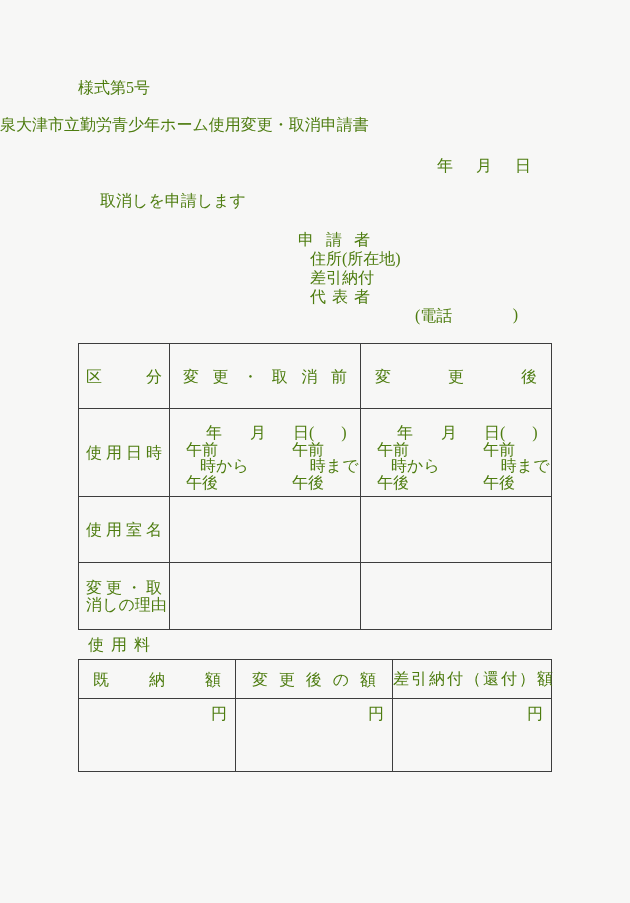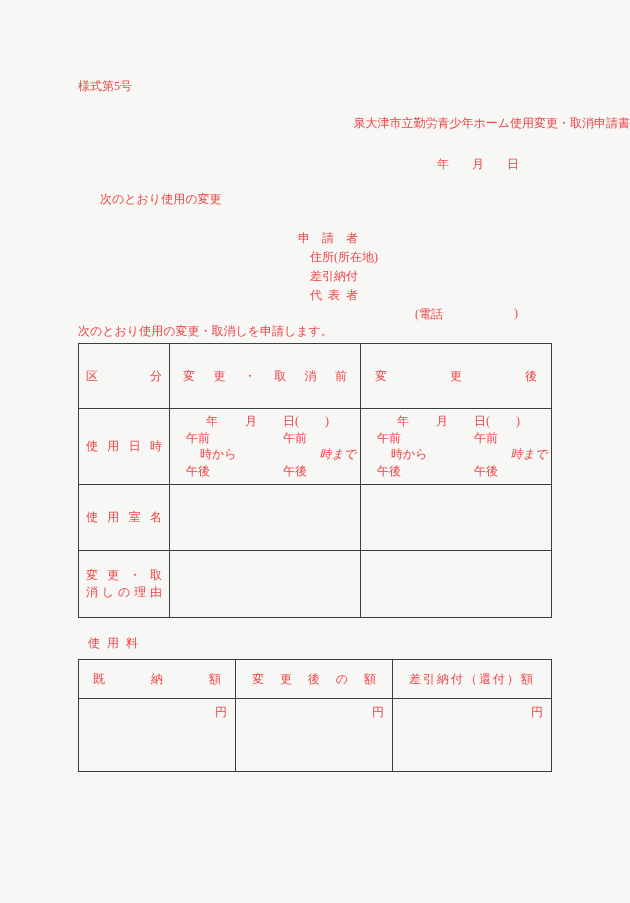--- a/index.html
+++ b/index.html
@@ -1,28 +1,28 @@
 <!DOCTYPE html>
 <html><head>
 <meta charset="utf-8">
 <style>
   html,body { margin:0; padding:0; }
   .page {
     position:relative;
     width:630px; height:903px;
     background:#f7f7f6;
     font-family:"Liberation Serif","DejaVu Serif",serif;
-    font-size:12px;
-    color:#ef4444;
+    font-size:16px;
+    color:#4d7c0f;
     overflow:hidden;
   }
   .abs { position:absolute; white-space:nowrap; }
 
   .form-number { left:78px; top:78px; }
-  .title      { left:0; top:115px; width:630px; text-align:right; }
+  .title      { left:0; top:115px; width:630px; text-align:left; }
   .date-line  { left:437px; top:156px; display:flex; gap:23px; }
   .addressee  { left:100px; top:191px; }
 
   .applicant-heading { left:298px; top:230px; display:flex; gap:12px; }
   .applicant-address { left:310px; top:249px;text-align:center; }
   .applicant-org     { left:310px; top:268px; }
   .applicant-rep     { left:310px; top:287px; display:flex; gap:6px; }
   .phone-line        { left:415px; top:306px; width:103px; display:flex; justify-content:space-between;gap:36px; }
   .declaration       { left:78px;  top:323px; }
 
@@ -37,26 +37,26 @@
   .t1 tr.dtr td { height:71px; }
   .t1 tr.room td { height:65px; }
   .t1 tr.reason td { height:66px; }
 
   .jrow { display:flex; justify-content:space-between; line-height:17px; }
   .pad7  { padding:0 7px; }
   .pad13 { padding:0 13px; }
   .pad14 { padding:0 14px; }
   .pad16 { padding:0 16px; }
 
-  td.dt { vertical-align:top; padding-top:4px; }
+  td.dt { vertical-align:top; padding-top:16px; }
   .dt-line { line-height:16.5px; white-space:nowrap; }
   .dt-line span { display:inline-block; }
   .m36 { margin-left:36px; } .m24 { margin-left:24px; } .m23 { margin-left:23px; }
   .m16 { margin-left:16px; } .m70 { margin-left:70px; }
-  .m50 { margin-left:30px; } .m57 { margin-left:80px;font-style:italic; }
+  .m50 { margin-left:30px; } .m57 { margin-left:57px; }
 
   .fee-heading { left:88px; top:635px; display:flex; gap:7px; }
 
   .t2 { left:78px; top:659px; width:473px; }
   .t2 col.c1 { width:157px; }
   .t2 col.c2 { width:157px; }
   .t2 col.c3 { width:159px; }
   .t2 tr.hdr td { height:38px; }
   .t2 tr.body td { height:67px; }
   .t2 td.net-hdr { text-align:center; letter-spacing:2px; }
@@ -70,21 +70,21 @@
   <div class="abs form-number">様式第5号</div>
 
   <div class="abs title">泉大津市立勤労青少年ホーム使用変更・取消申請書</div>
 
   <div class="abs date-line">
     <span>年</span>
     <span>月</span>
     <span>日</span>
   </div>
 
-  <div class="abs addressee">次のとおり使用の変更</div>
+  <div class="abs addressee">取消しを申請します</div>
 
   <div class="abs applicant-heading">
     <span>申</span>
     <span>請</span>
     <span>者</span>
   </div>
 
   <div class="abs applicant-address">住所(所在地)</div>
   <div class="abs applicant-org">差引納付</div>
 
@@ -92,21 +92,20 @@
     <span>代</span>
     <span>表</span>
     <span>者</span>
   </div>
 
   <div class="abs phone-line">
     <span>(電話</span>
     <span>)</span>
   </div>
 
-  <div class="abs declaration">次のとおり使用の変更・取消しを申請します。</div>
 
   <table class="abs t1">
     <colgroup>
         <col class="c1">
         <col class="c2">
         <col class="c3">
       </colgroup>
     <tbody>
         <tr class="hdr">
       <td>

